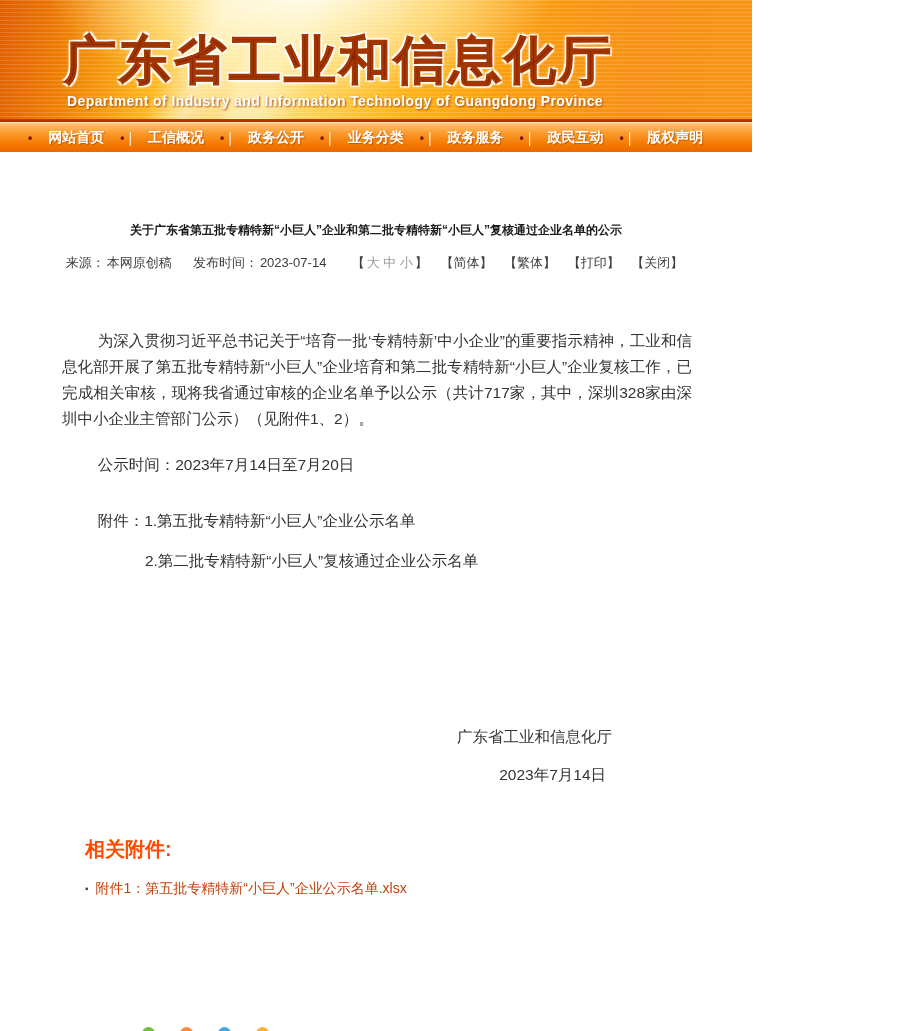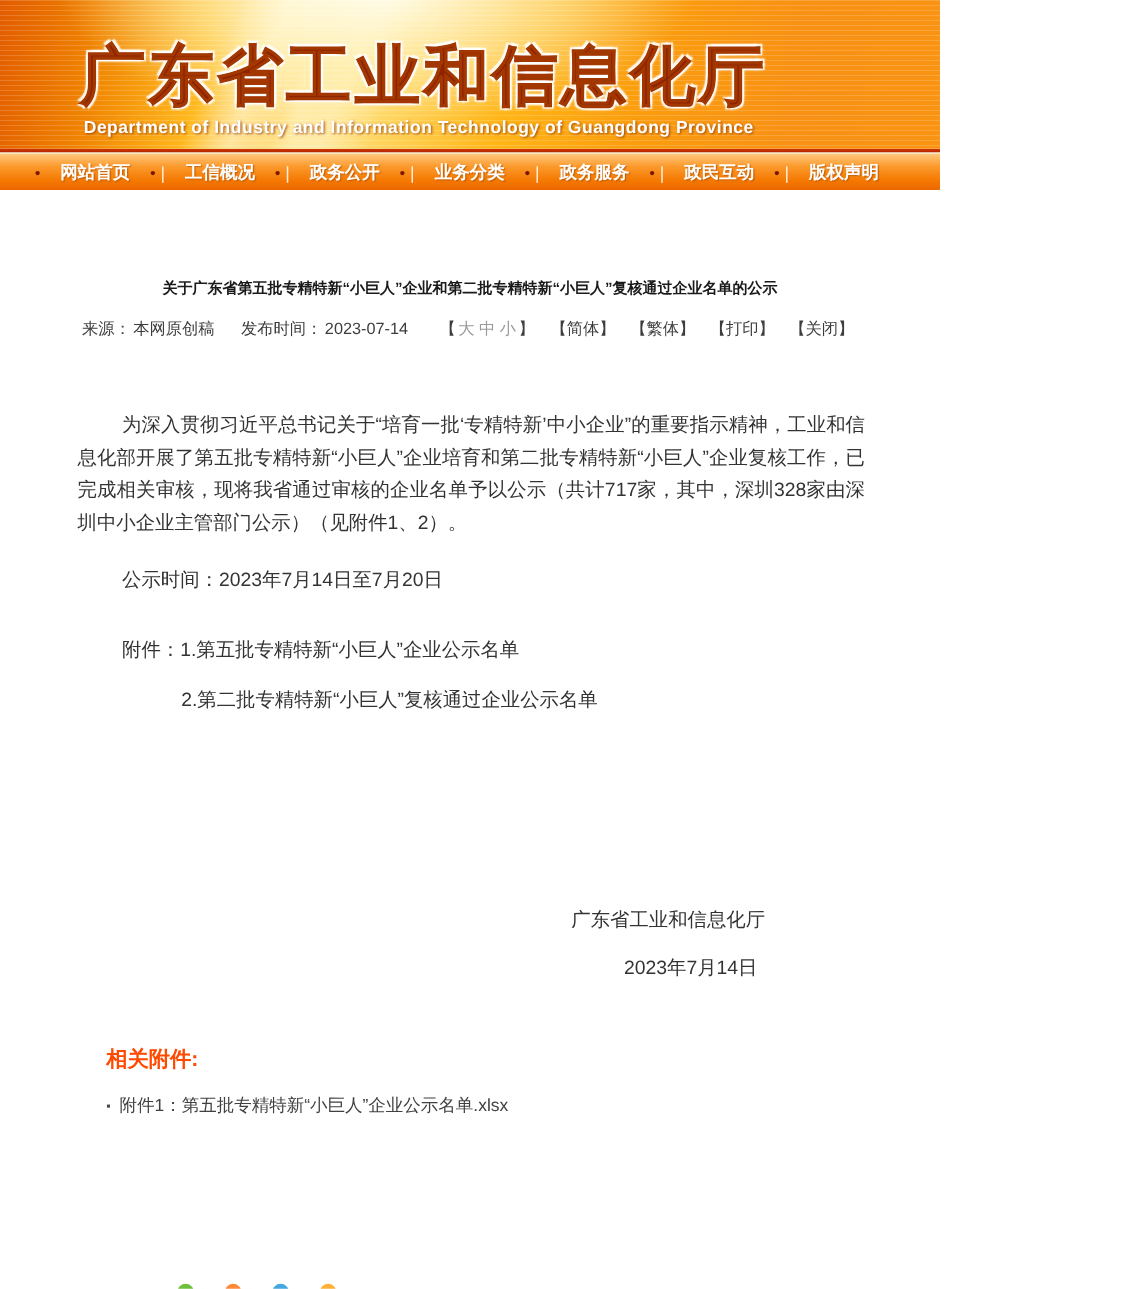--- a/index.html
+++ b/index.html
@@ -102,28 +102,28 @@
   .attach-intro { text-indent: 2.3em; margin-top: 30px !important; }
   .attach-line2 { text-indent: 5.35em; margin-top: 14px !important; }
 
   .signature { margin-top: 150px; text-align: right; font-size: 15.5px; color: #333333; }
   .signature .org { padding-right: 80px; }
   .signature .date { padding-right: 86px; margin-top: 12px; }
 
   
   .related { margin: 48px 0 0 85px; }
   .related-heading {
-    font-size: 17px; font-weight: bold; color: #ff4a00;
+    font-size: 20px; font-weight: bold; color: #ff4a00;
   }
   .related-link-row {
     margin-top: 17px;
     font-size: 14px; color: #a3473a;
   }
   .related-bullet { color: #4a4a4a; font-size: 10px; margin-right: 7px; vertical-align: 1px; }
-  .related-link { color: #404040; cursor: pointer; text-decoration: none; }
+  .related-link { color: #c2410c; cursor: pointer; text-decoration: none; }
 
   
   .share-strip { position: absolute; left: 0; bottom: -10px; width: 100%; height: 14px; }
   .share-circle {
     position: absolute; width: 13px; height: 13px; border-radius: 50%;
     cursor: pointer;
   }
 </style>
 </head>
 <body>

